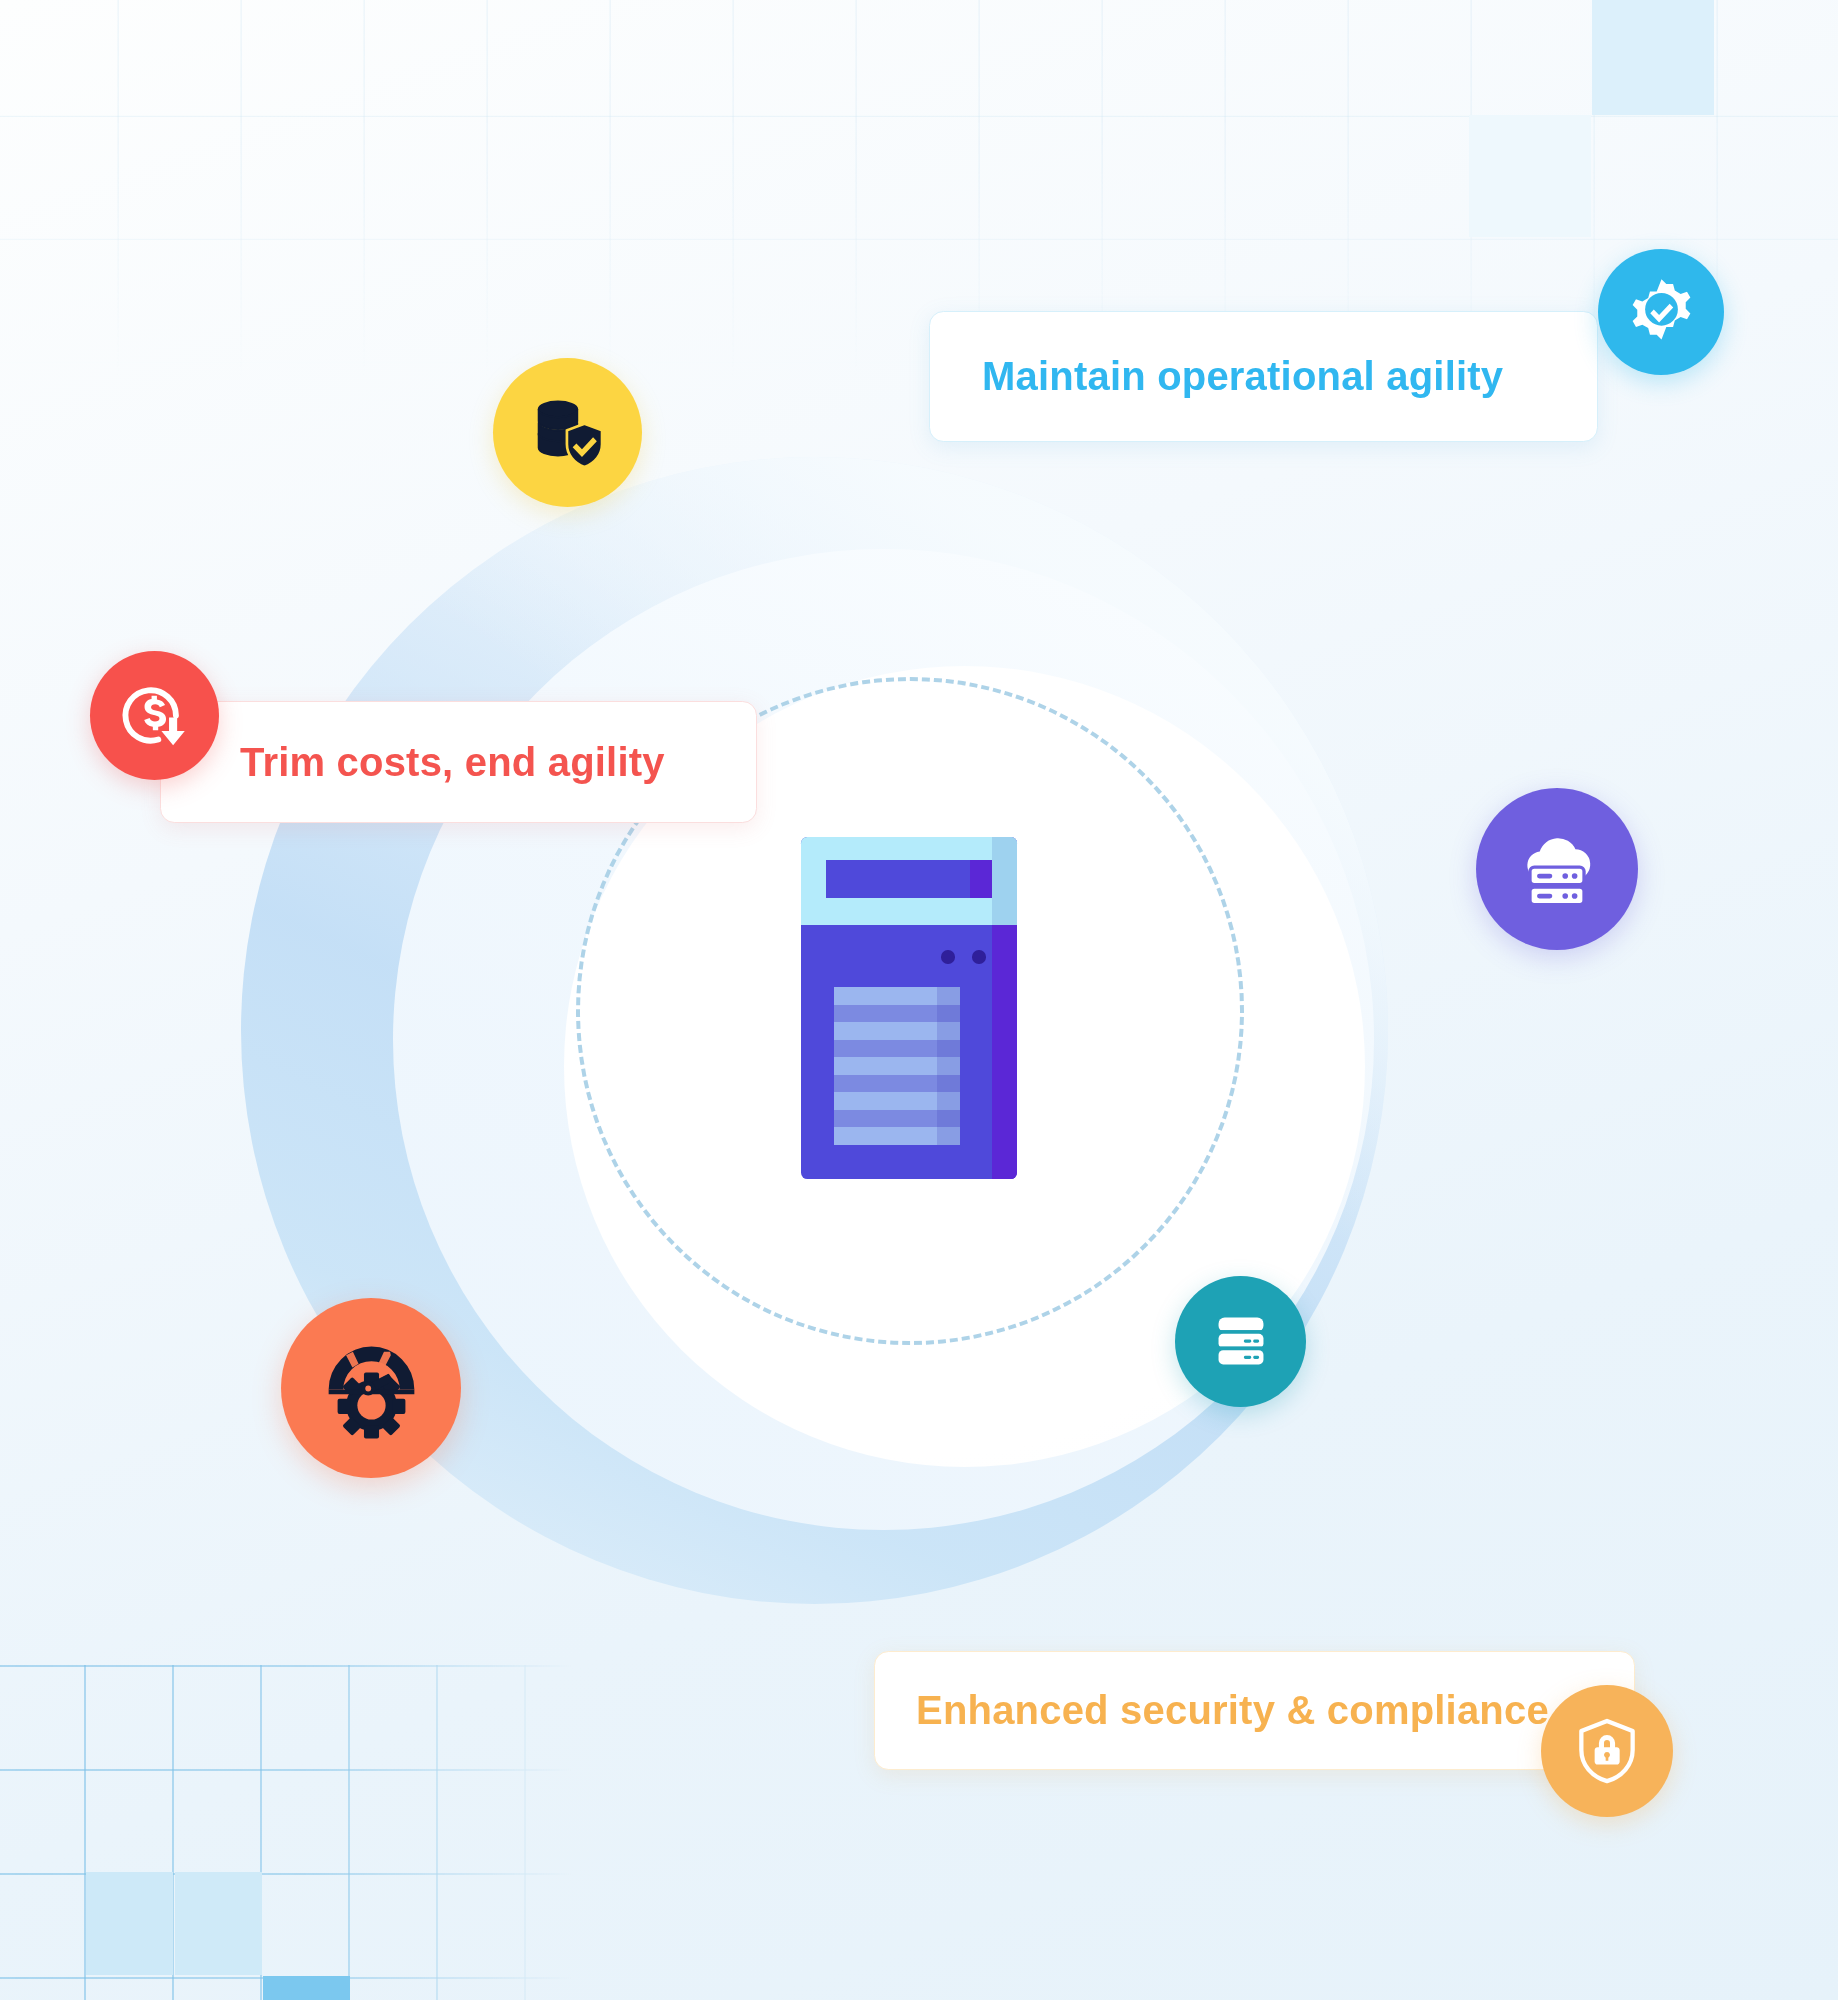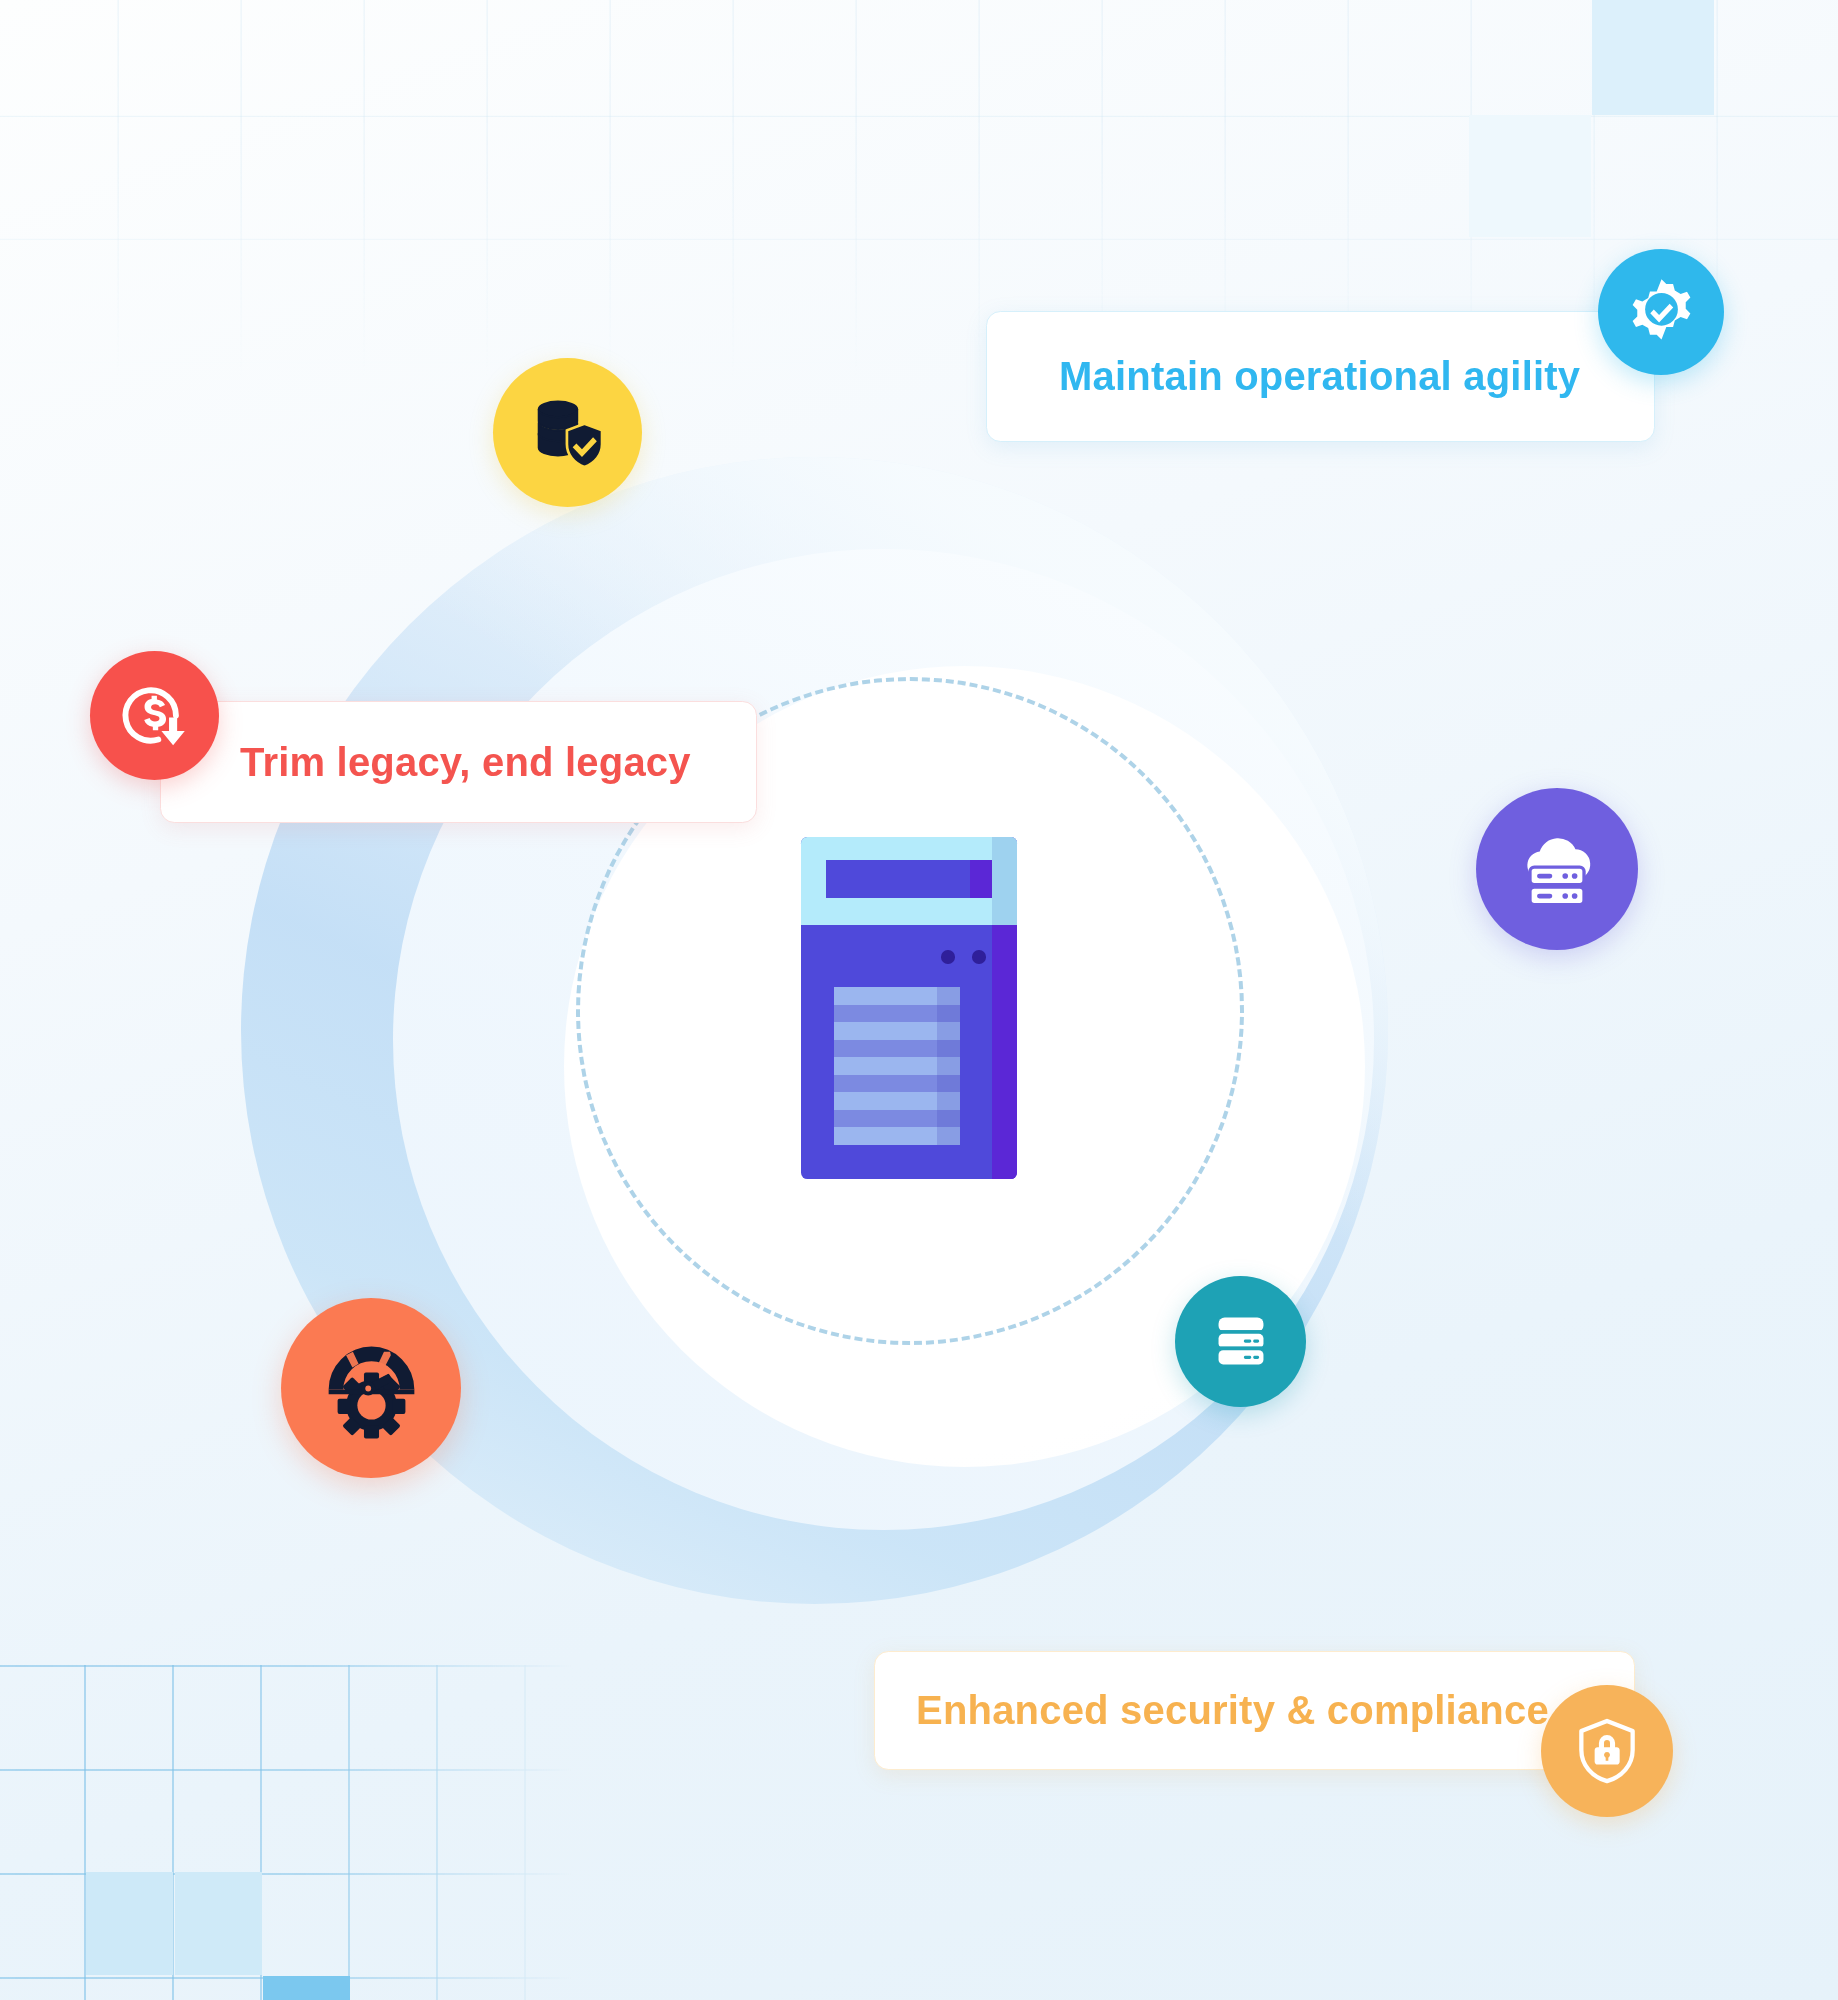--- a/index.html
+++ b/index.html
@@ -171,25 +171,24 @@
     box-sizing: border-box;
   }
   .card-text {
     font-size: 40px;
     font-weight: 700;
     white-space: nowrap;
     letter-spacing: 0.2px;
   }
 
   .card-agility {
-    left: 986px; top: 311px;
+    left: 929px; top: 311px;
     width: 669px; height: 131px;
     border: 1.8px solid #d6f0fb;
     box-shadow: 0 5.4px 21.6px rgba(90,170,220,0.13);
-    padding-left: 20px;
   }
   .card-agility .card-text { color: #30b7f0; margin-left: 52px; }
 
   .card-costs {
     left: 160px; top: 701px;
     width: 597px; height: 122px;
     border: 1.8px solid #fbdede;
     box-shadow: 0 5.4px 21.6px rgba(220,110,110,0.12);
   }
   .card-costs .card-text { color: #f4544f; margin-left: 79px; }
@@ -261,21 +260,21 @@
       <div class="mf-stripe lo"></div>
       <div class="mf-panel-edge"></div>
     </div>
   </div>
 
   <div class="card card-agility">
     <span class="card-text">Maintain operational agility</span>
   </div>
 
   <div class="card card-costs">
-    <span class="card-text">Trim legacy, end legacy</span>
+    <span class="card-text">Trim costs, end agility</span>
   </div>
 
   <div class="card card-security">
     <span class="card-text">Enhanced security &amp; compliance</span>
   </div>
 
   <div class="badge badge-gearcheck">
     <svg width="77" height="77" viewBox="0 0 24 24" aria-hidden="true">
       <path fill="#ffffff" d="M12 1.6l1.5 1.5h2.1l.55 2.05 1.82 1.05 1.98-.7 1.05 1.82-1.45 1.45v2.1l1.45 1.45-1.05 1.82-1.98-.7-1.82 1.05-.55 2.05h-2.1L12 20.4l-1.5-1.5H8.4l-.55-2.05L6.03 15.8l-1.98.7L3 14.68l1.45-1.45v-2.1L3 9.68l1.05-1.82 1.98.7L7.85 7.5 8.4 5.45h2.1L12 1.6z"></path>
       <circle cx="12" cy="11" r="5.1" fill="#2fb8ec"></circle>

